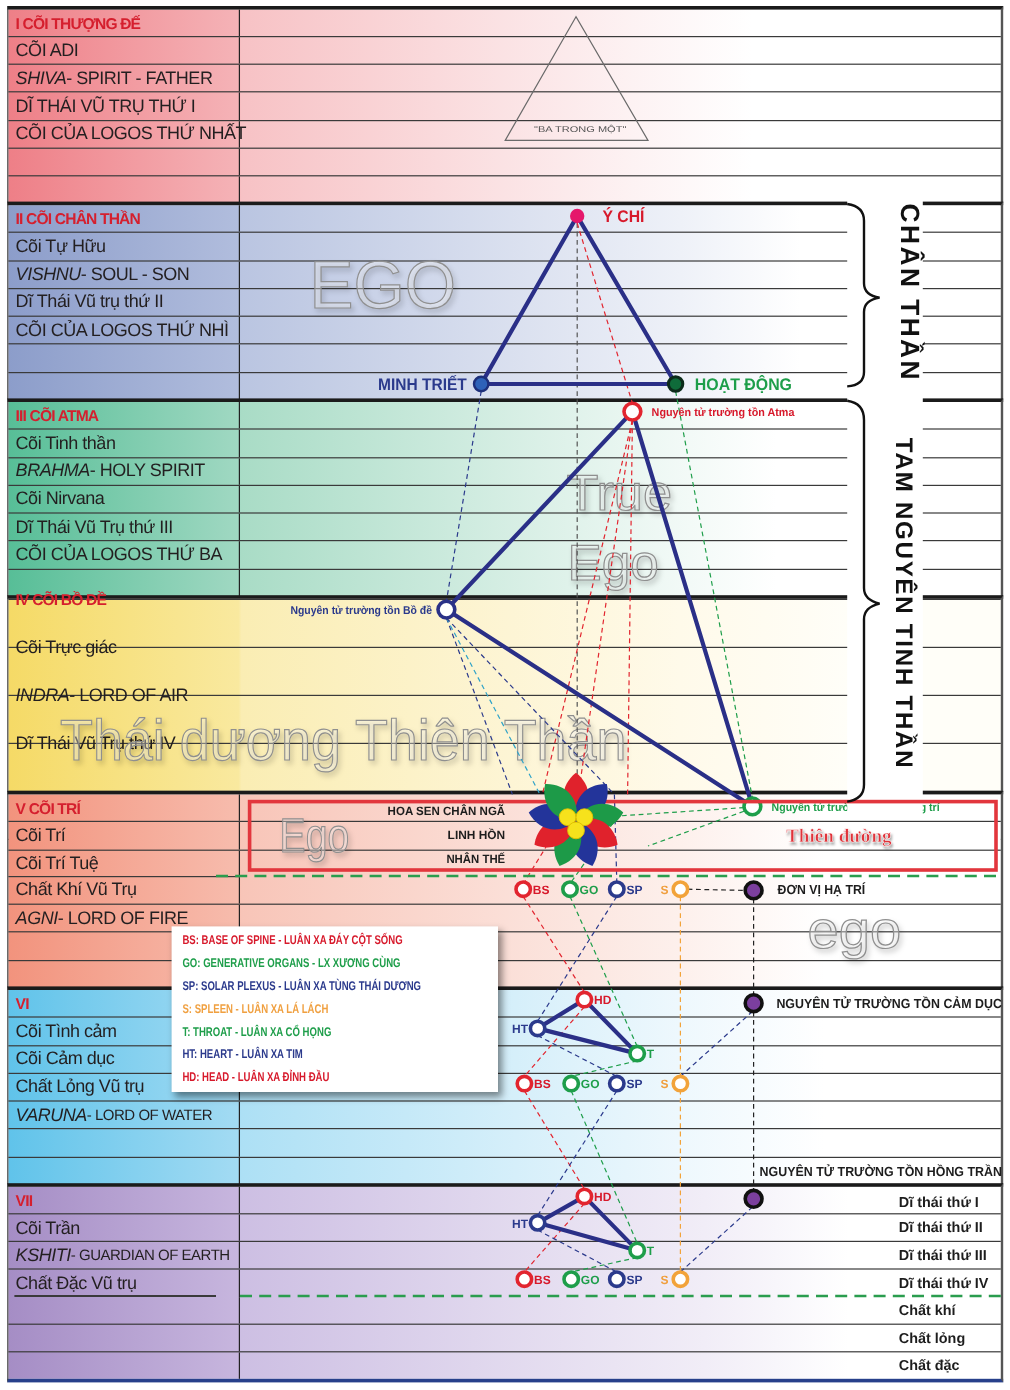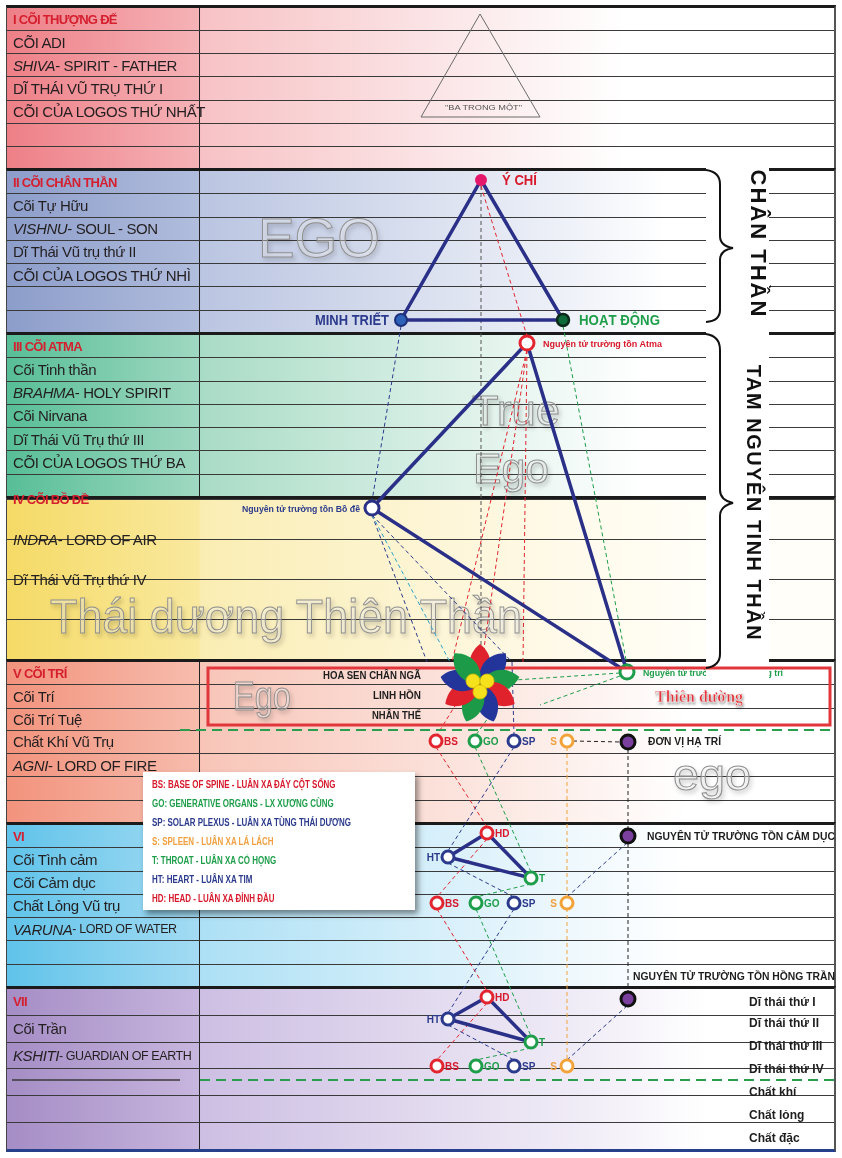--- a/index.html
+++ b/index.html
@@ -171,20 +171,25 @@
   </div>
 
   <div class="sec" id="s4">
     <div class="row">
         <div class="lc">
           <span class="title">IV CÕI BỒ ĐỀ</span>
         </div>
       </div>
     <div class="row">
         <div class="lc">
+          <span>Cõi Trực giác</span>
+        </div>
+      </div>
+    <div class="row">
+        <div class="lc">
           <i>INDRA</i>
           <span> - LORD OF AIR</span>
         </div>
       </div>
     <div class="row">
         <div class="lc">
           <span>Dĩ Thái Vũ Trụ thứ IV</span>
         </div>
       </div>
     <div class="row">
@@ -290,20 +295,25 @@
       </div>
     <div class="row">
         <div class="lc">
           <span>Cõi Trần</span>
         </div>
       </div>
     <div class="row">
         <div class="lc">
           <i>KSHITI</i>
           <span class="small"> - GUARDIAN OF EARTH</span>
+        </div>
+      </div>
+    <div class="row nb">
+        <div class="lc">
+          <span>Chất Đặc Vũ trụ</span>
         </div>
       </div>
     <div class="row">
         <div class="lc">
           <span></span>
         </div>
       </div>
     <div class="row">
         <div class="lc">
           <span></span>

